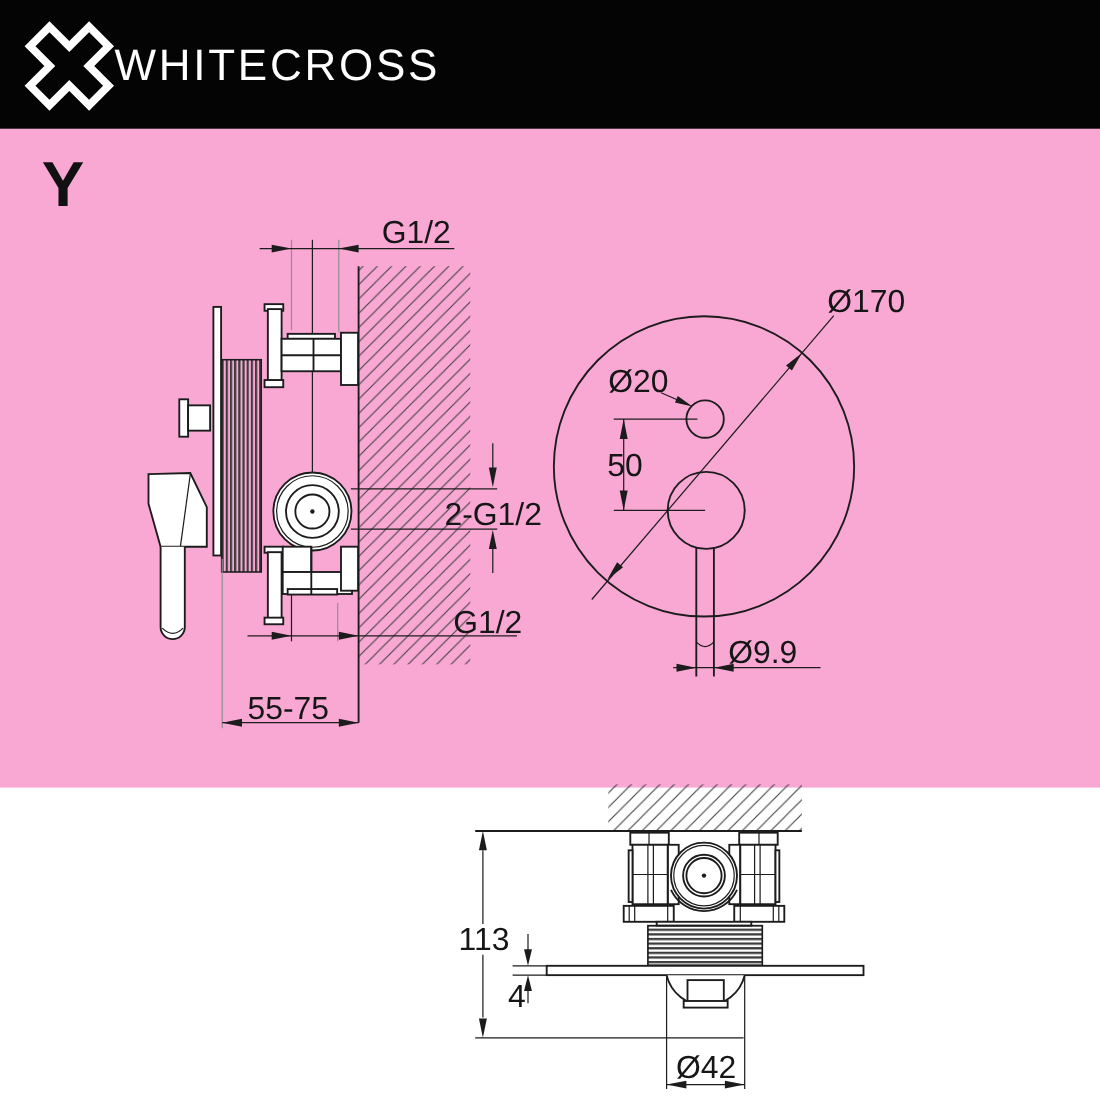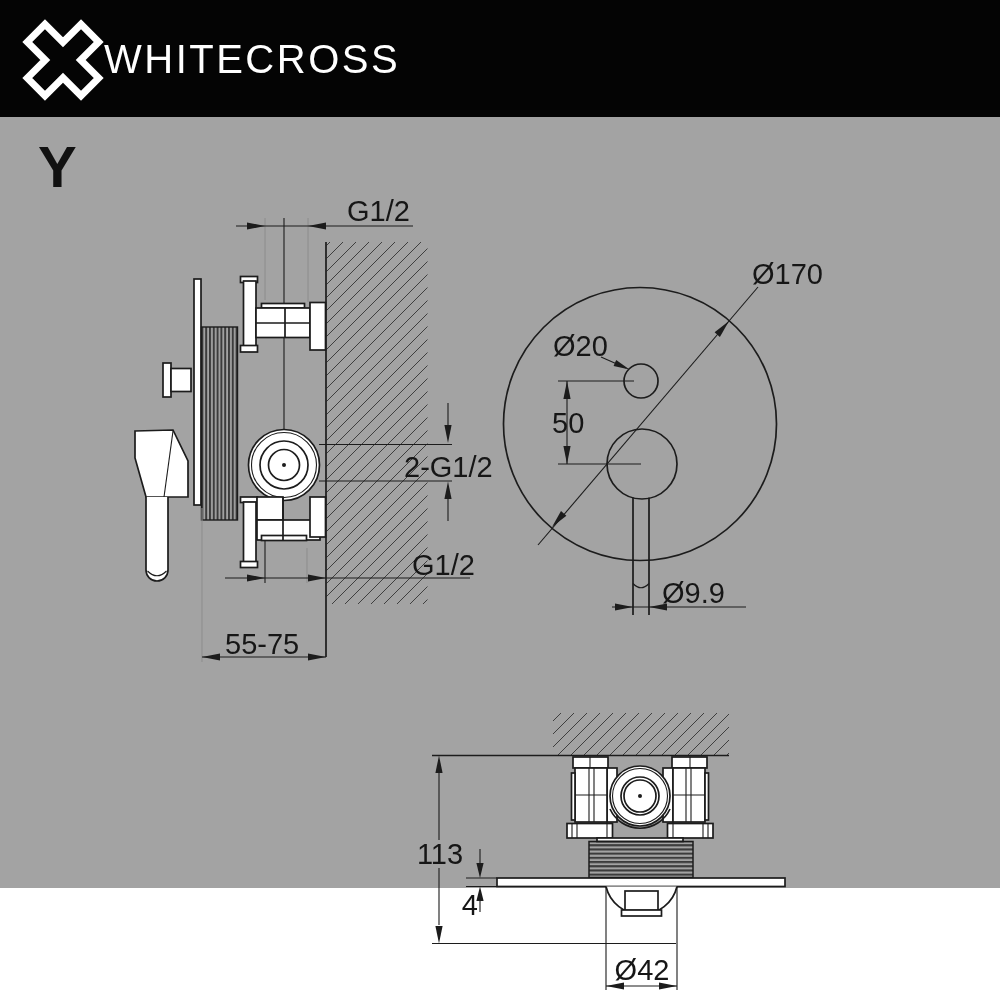--- a/index.html
+++ b/index.html
@@ -1,16 +1,16 @@
 <!DOCTYPE html>
 <html><head>
 <meta charset="utf-8">
 <style>
   html,body{margin:0;padding:0;background:#ffffff;width:1000px;height:1000px;overflow:hidden;}
-  .stage{position:relative;width:1000px;height:888px;background:#a3a3a3;}
+  .stage{position:relative;width:1000px;height:716px;background:#f9a8d4;}
   svg{position:absolute;left:0;top:0;}
   text{font-family:"Liberation Sans","DejaVu Sans",sans-serif;}
   .dim{font-size:29px;fill:#161616;}
   .brand{font-size:40px;font-weight:500;letter-spacing:2.5px;fill:#ffffff;}
   .viewlab{font-size:58px;font-weight:bold;fill:#111111;}
   .ln{stroke:#1c1c1c;stroke-width:1.7;fill:none;}
   .lnw{stroke:#1c1c1c;stroke-width:1.7;fill:#ffffff;}
   .thin{stroke:#1c1c1c;stroke-width:1.1;fill:none;}
   .ext{stroke:#8f8f8f;stroke-width:1.1;fill:none;}
   .arr{fill:#1c1c1c;stroke:none;}

